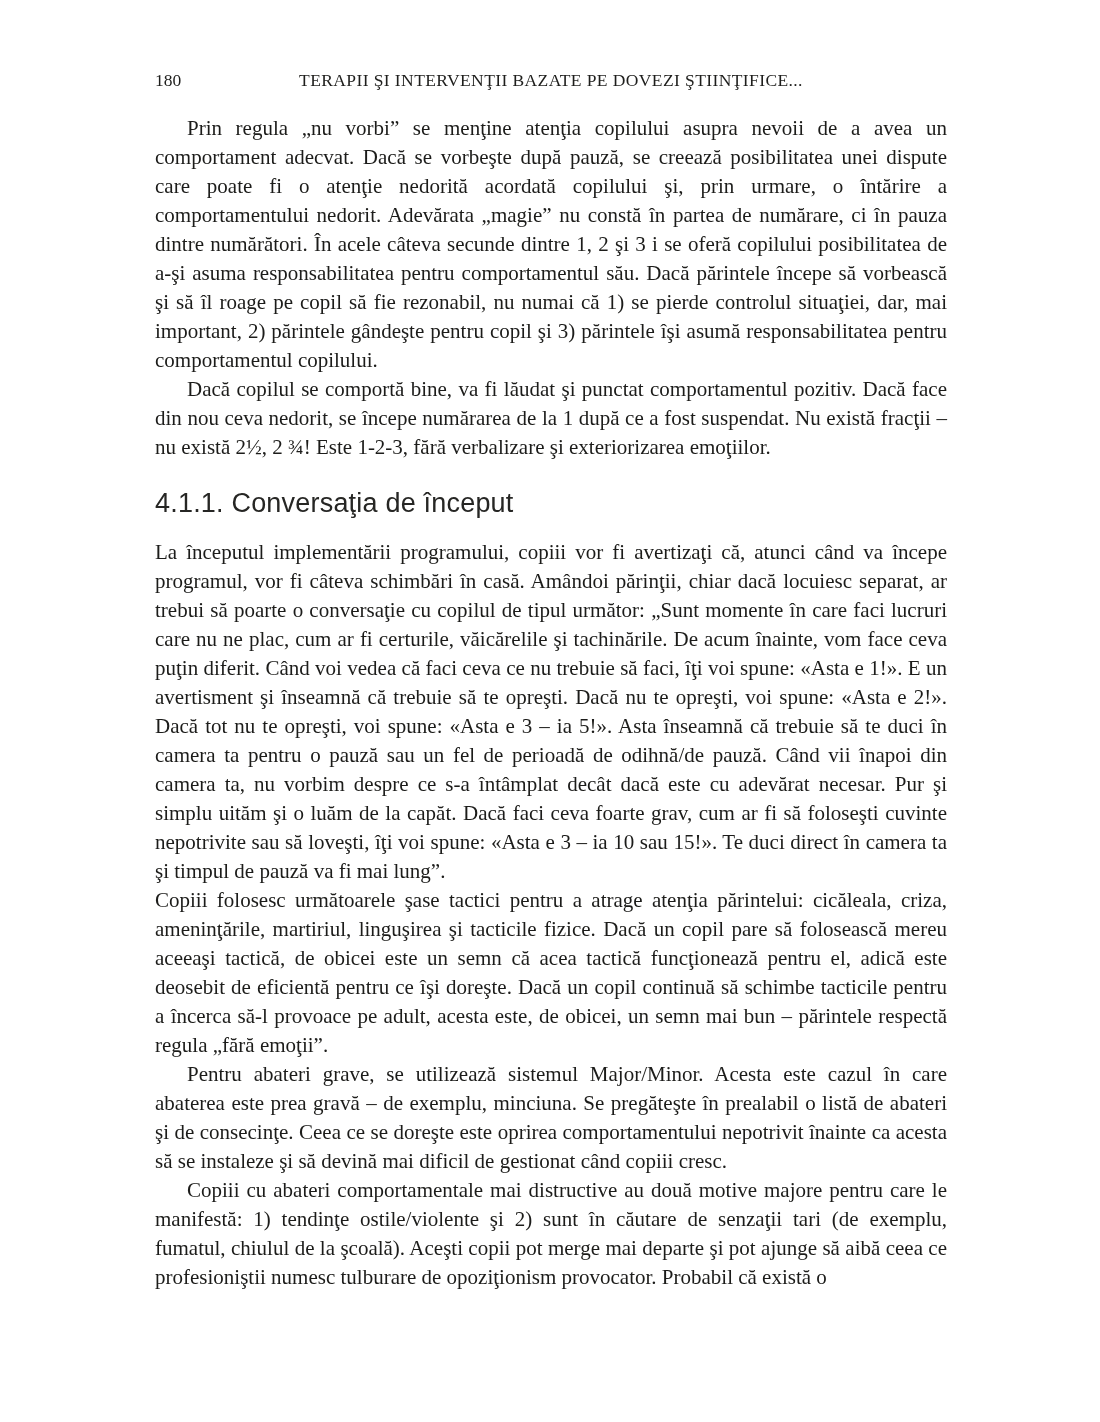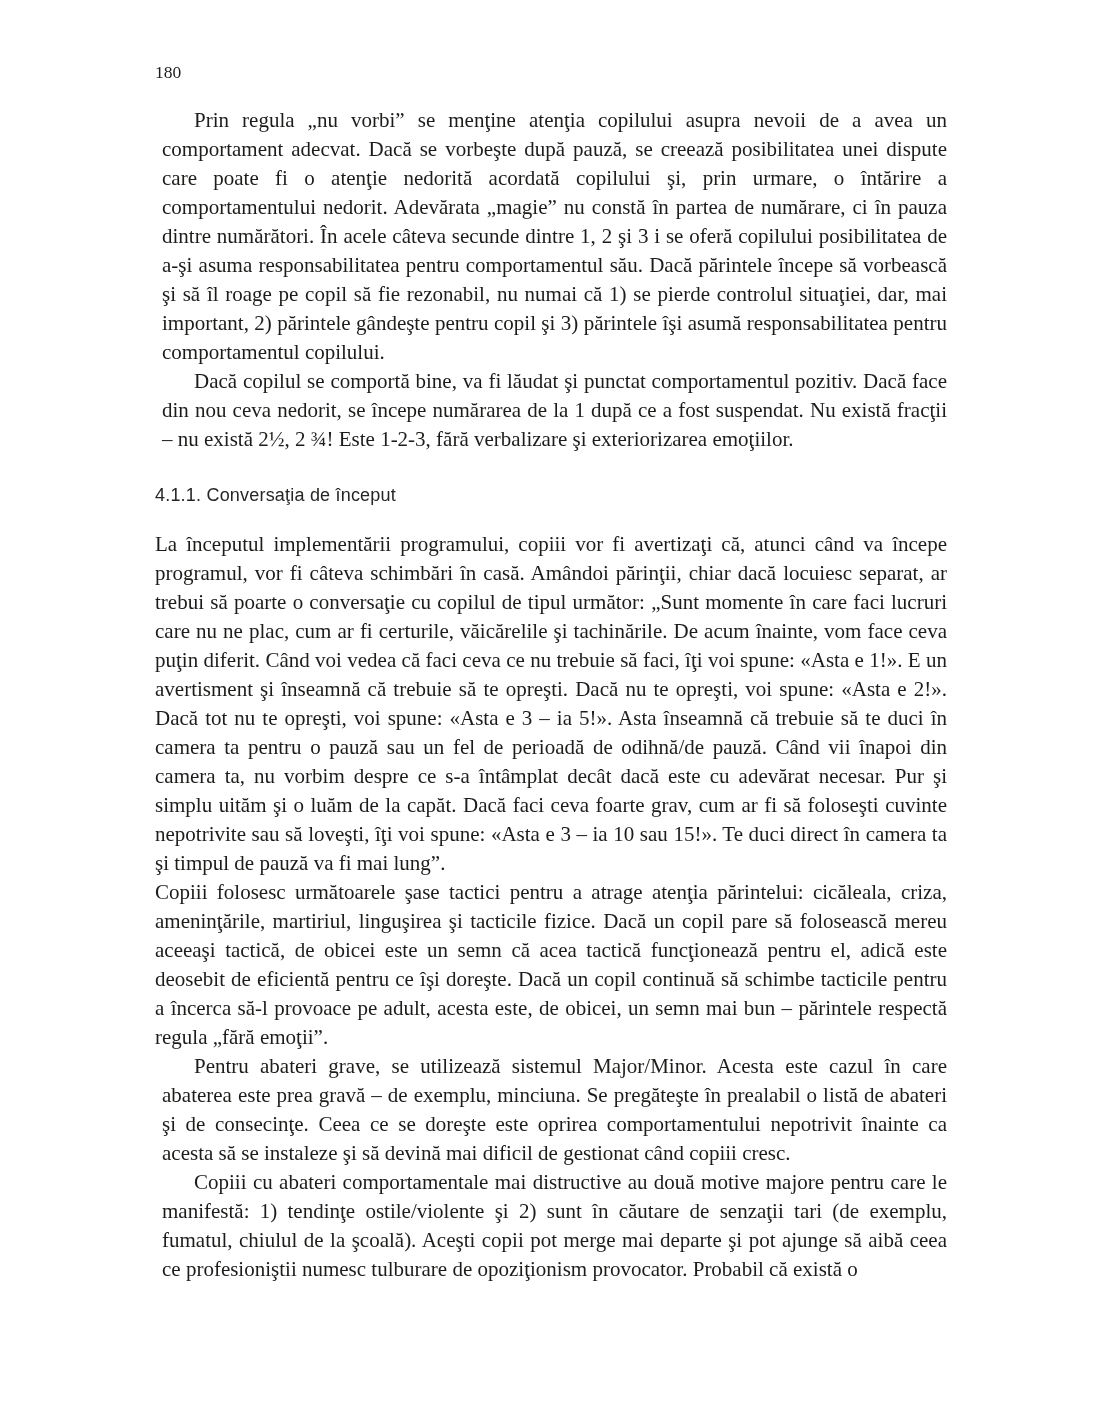--- a/index.html
+++ b/index.html
@@ -10,21 +10,21 @@
   .page {
     position: relative;
     width: 1100px;
     height: 1422px;
     background: #ffffff;
     overflow: hidden;
   }
   .column {
     position: absolute;
     left: 155px;
-    top: 62px;
+    top: 70px;
     width: 792px;
   }
   .page-header {
     position: relative;
     height: 26px;
     margin-bottom: 18px;
     font-family: "Liberation Serif", "DejaVu Serif", serif;
     font-size: 17.5px;
     color: #1e1e1c;
   }
@@ -43,40 +43,40 @@
     font-size: 21px;
     line-height: 29px;
     color: #1c1c1a;
     text-align: justify;
   }
   .para {
     margin: 0;
   }
   .para.indent {
     text-indent: 32px;
-    margin-left: 7px;
   }
   .section-heading {
     font-family: "Liberation Sans", "DejaVu Sans", sans-serif;
-    font-size: 18px;
+    font-size: 27px;
     font-weight: 500;
     color: #262624;
     margin: 27px 0 20px 0;
     text-align: left;
     letter-spacing: 0.2px;
   }
 </style>
 </head>
 <body>
 
 <div class="page">
   <div class="column">
 
     <div class="page-header">
       <span class="page-number">180</span>
+      <span class="running-title">TERAPII ŞI INTERVENŢII BAZATE PE DOVEZI ŞTIINŢIFICE...</span>
     </div>
 
     <div class="page-body">
       <p class="para indent">Prin regula „nu vorbi” se menţine atenţia copilului asupra nevoii de a avea un comportament adecvat. Dacă se vorbeşte după pauză, se creează posibilitatea unei dispute care poate fi o atenţie nedorită acordată copilului şi, prin urmare, o întărire a comportamentului nedorit. Adevărata „magie” nu constă în partea de numărare, ci în pauza dintre numărători. În acele câteva secunde dintre 1, 2 şi 3 i se oferă copilului posibilitatea de a-şi asuma responsabilitatea pentru comportamentul său. Dacă părintele începe să vorbească şi să îl roage pe copil să fie rezonabil, nu numai că 1) se pierde controlul situaţiei, dar, mai important, 2) părintele gândeşte pentru copil şi 3) părintele îşi asumă responsabilitatea pentru comportamentul copilului.</p>
       <p class="para indent">Dacă copilul se comportă bine, va fi lăudat şi punctat comportamentul pozitiv. Dacă face din nou ceva nedorit, se începe numărarea de la 1 după ce a fost suspendat. Nu există fracţii – nu există 2½, 2 ¾! Este 1-2-3, fără verbalizare şi exteriorizarea emoţiilor.</p>
       <h2 class="section-heading">4.1.1. Conversaţia de început</h2>
       <p class="para">La începutul implementării programului, copiii vor fi avertizaţi că, atunci când va începe programul, vor fi câteva schimbări în casă. Amândoi părinţii, chiar dacă locuiesc separat, ar trebui să poarte o conversaţie cu copilul de tipul următor: „Sunt momente în care faci lucruri care nu ne plac, cum ar fi certurile, văicărelile şi tachinările. De acum înainte, vom face ceva puţin diferit. Când voi vedea că faci ceva ce nu trebuie să faci, îţi voi spune: «Asta e 1!». E un avertisment şi înseamnă că trebuie să te opreşti. Dacă nu te opreşti, voi spune: «Asta e 2!». Dacă tot nu te opreşti, voi spune: «Asta e 3 – ia 5!». Asta înseamnă că trebuie să te duci în camera ta pentru o pauză sau un fel de perioadă de odihnă/de pauză. Când vii înapoi din camera ta, nu vorbim despre ce s-a întâmplat decât dacă este cu adevărat necesar. Pur şi simplu uităm şi o luăm de la capăt. Dacă faci ceva foarte grav, cum ar fi să foloseşti cuvinte nepotrivite sau să loveşti, îţi voi spune: «Asta e 3 – ia 10 sau 15!». Te duci direct în camera ta şi timpul de pauză va fi mai lung”.</p>
       <p class="para">Copiii folosesc următoarele şase tactici pentru a atrage atenţia părintelui: cicăleala, criza, ameninţările, martiriul, linguşirea şi tacticile fizice. Dacă un copil pare să folosească mereu aceeaşi tactică, de obicei este un semn că acea tactică funcţionează pentru el, adică este deosebit de eficientă pentru ce îşi doreşte. Dacă un copil continuă să schimbe tacticile pentru a încerca să-l provoace pe adult, acesta este, de obicei, un semn mai bun – părintele respectă regula „fără emoţii”.</p>
       <p class="para indent">Pentru abateri grave, se utilizează sistemul Major/Minor. Acesta este cazul în care abaterea este prea gravă – de exemplu, minciuna. Se pregăteşte în prealabil o listă de abateri şi de consecinţe. Ceea ce se doreşte este oprirea comportamentului nepotrivit înainte ca acesta să se instaleze şi să devină mai dificil de gestionat când copiii cresc.</p>
       <p class="para indent">Copiii cu abateri comportamentale mai distructive au două motive majore pentru care le manifestă: 1) tendinţe ostile/violente şi 2) sunt în căutare de senzaţii tari (de exemplu, fumatul, chiulul de la şcoală). Aceşti copii pot merge mai departe şi pot ajunge să aibă ceea ce profesioniştii numesc tulburare de opoziţionism provocator. Probabil că există o</p>

